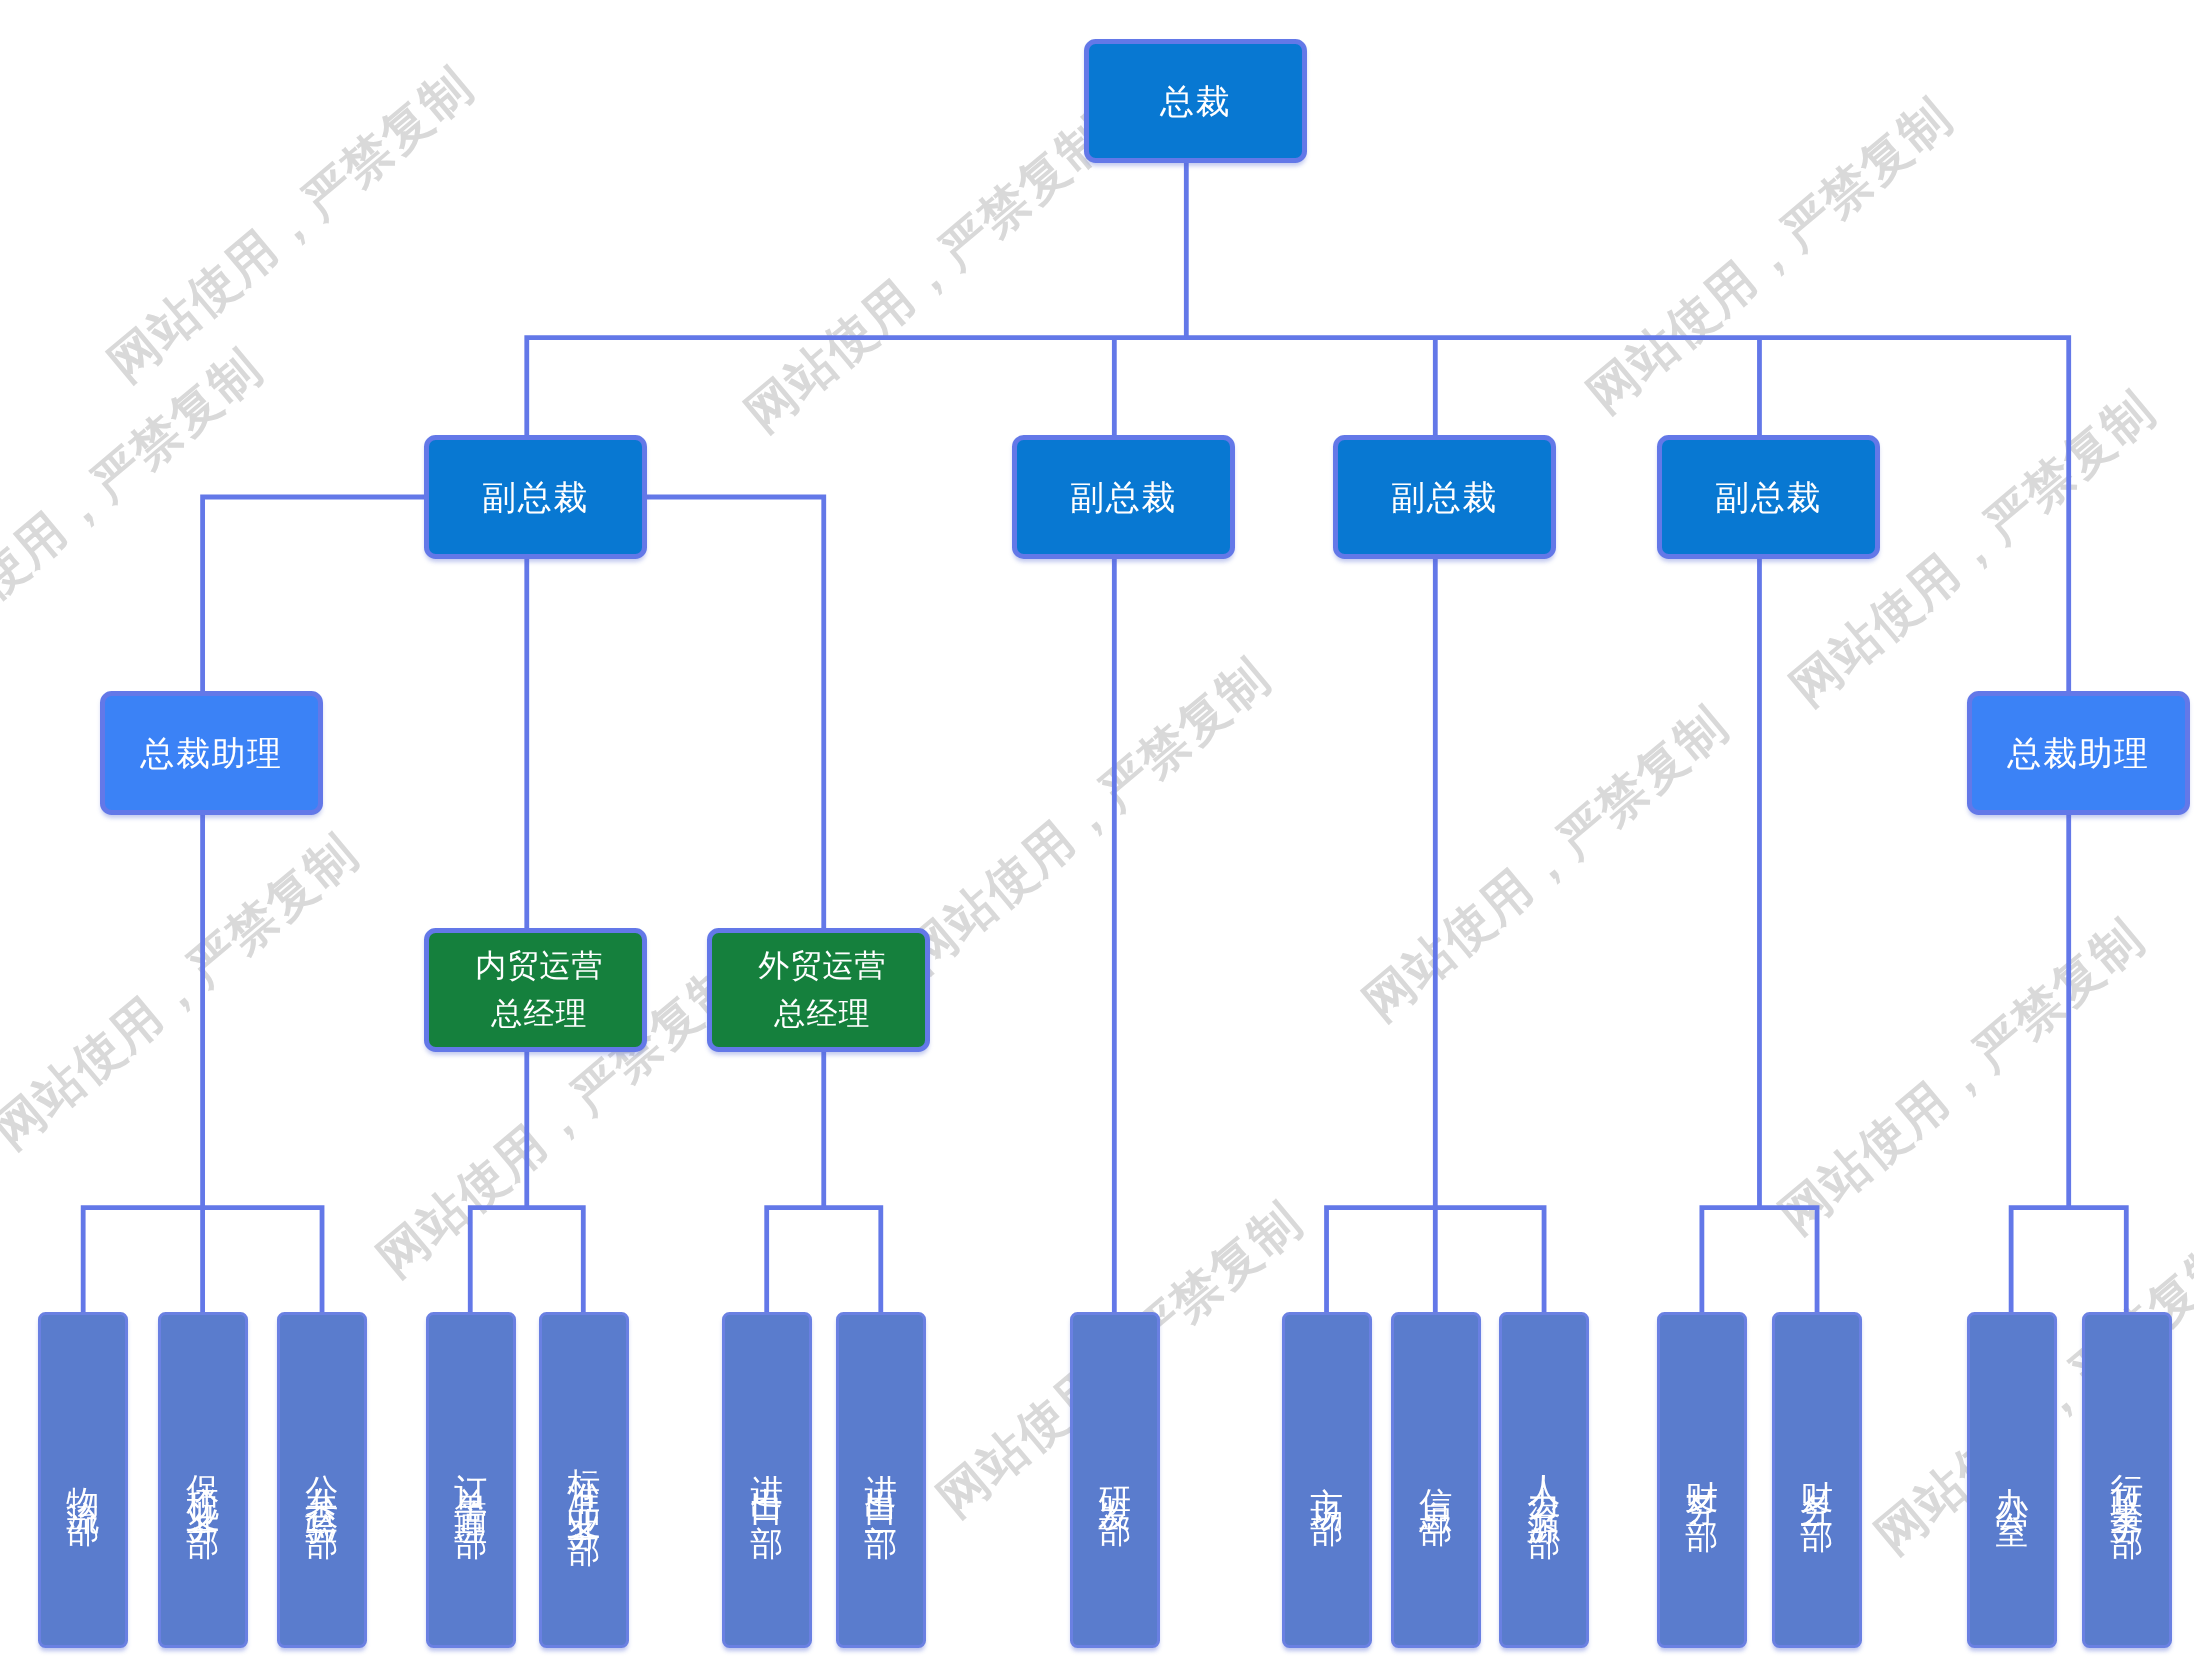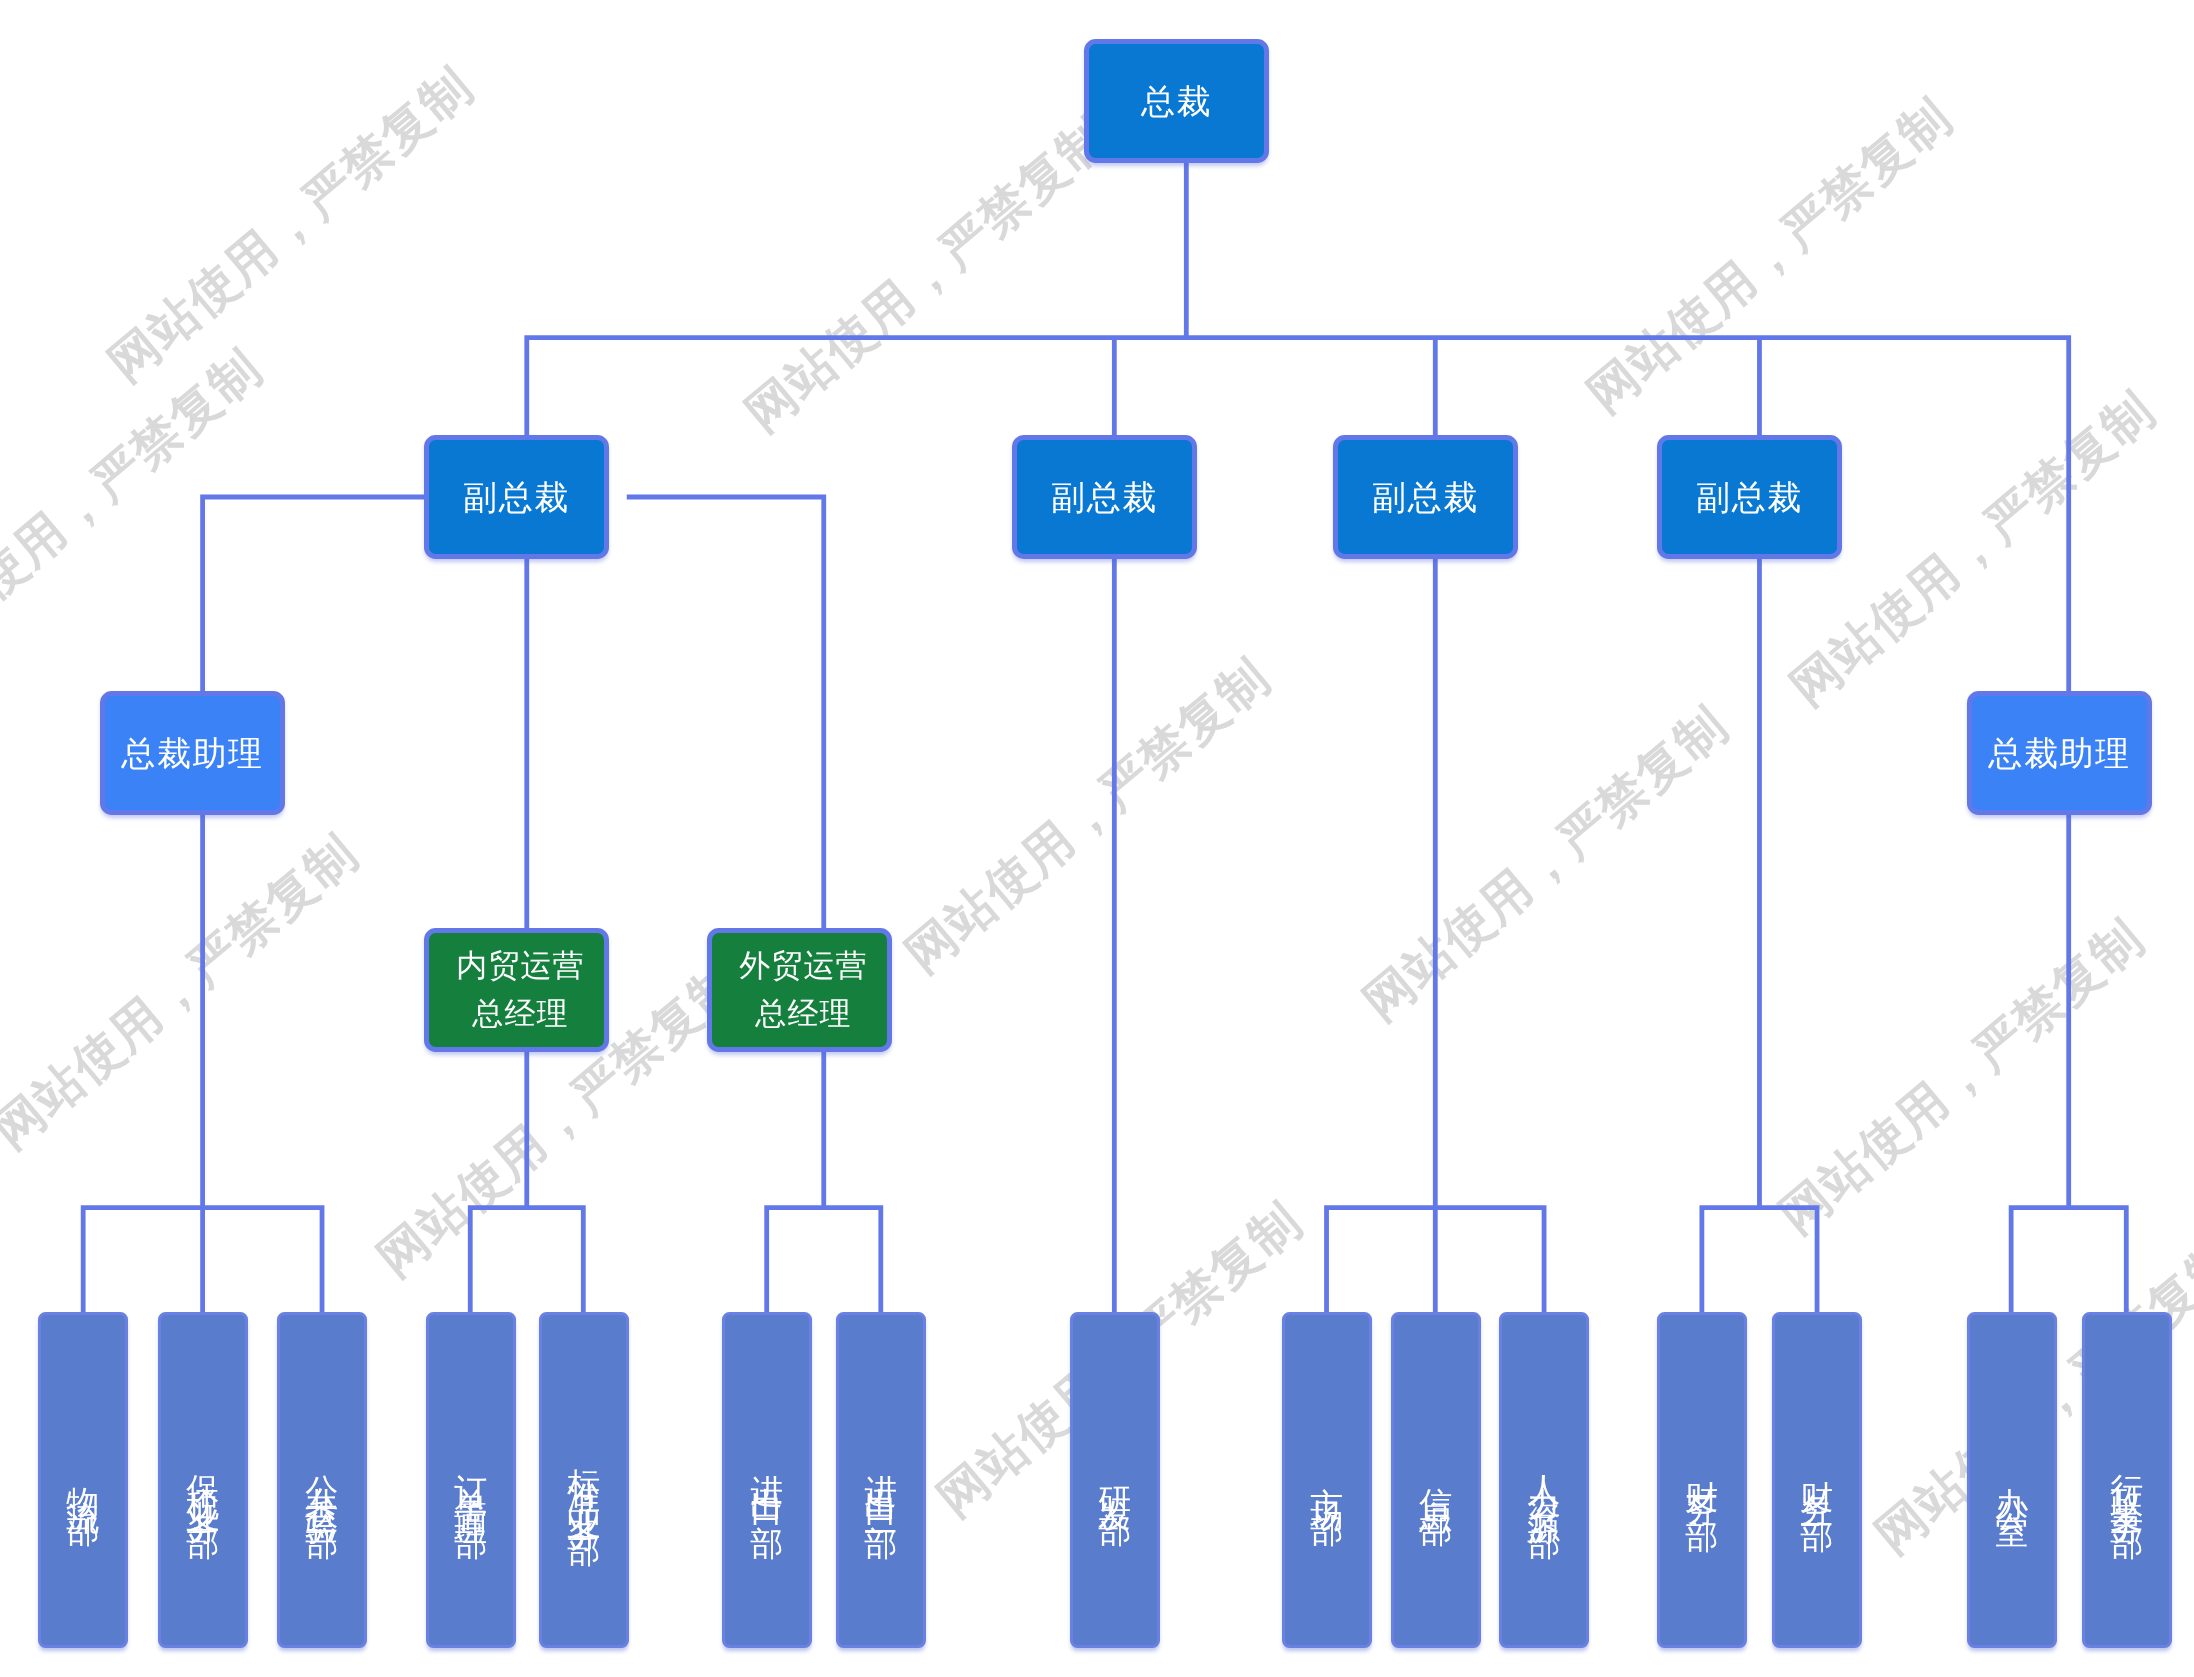--- a/index.html
+++ b/index.html
@@ -11,21 +11,21 @@
   .wm{position:absolute;z-index:1;transform:translate(-50%,-50%) rotate(-40deg);
       font-size:49px;letter-spacing:1.6px;color:#d9d9d9;white-space:nowrap;
       font-weight:600;user-select:none;}
 
   
   svg.connectors{position:absolute;left:0;top:0;z-index:2;}
   svg.connectors path{stroke:#6378e8;stroke-width:9;fill:none;stroke-linecap:square;}
 
   
   .node{position:absolute;z-index:3;box-sizing:border-box;
-        width:185px;height:124px;
+        width:223px;height:124px;
         border:5.3px solid #6378e8;border-radius:11.7px;
         display:flex;align-items:center;justify-content:center;
         color:#ffffff;box-shadow:0 3.7px 4.3px -1.1px rgba(80,100,210,0.35);}
   .exec{background:#0878d2;}
   .assistant{background:#3b82f6;}
   .gm{background:#15803d;flex-direction:column;padding-left:8px;}
   .lbl{font-size:34px;font-weight:500;letter-spacing:1.6px;line-height:1.2;}
   .gm .lbl{font-size:31px;line-height:1.55;letter-spacing:1.1px;}
 
   

